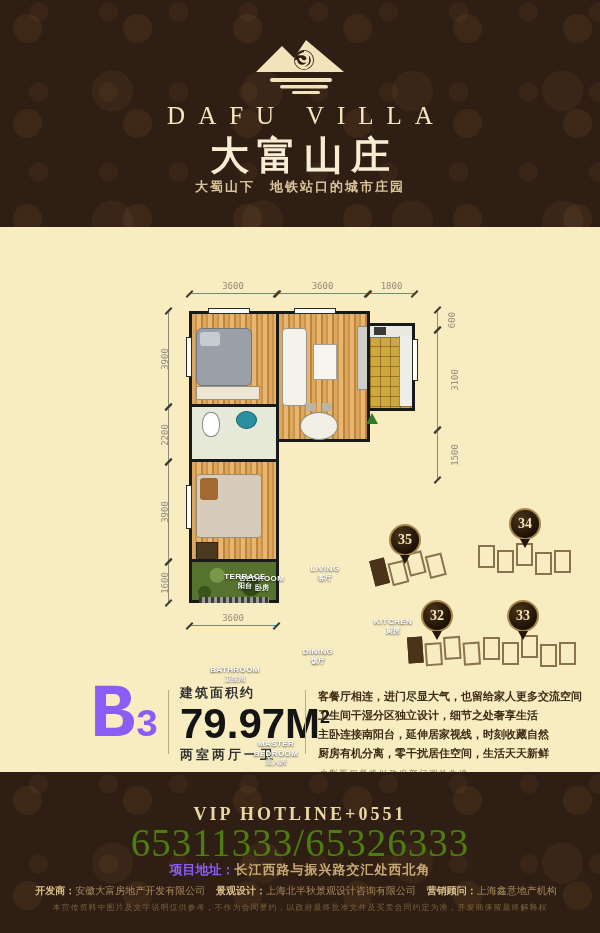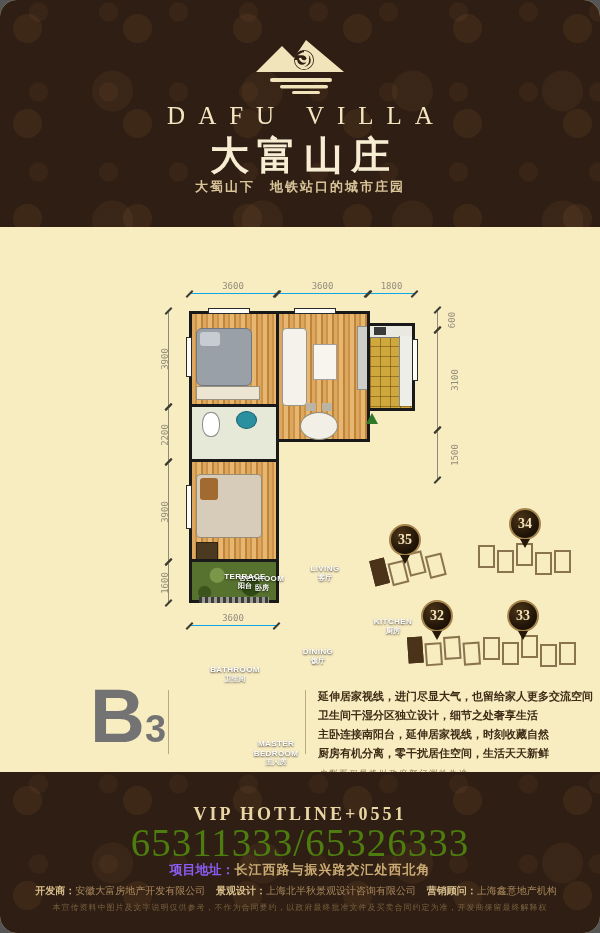--- a/index.html
+++ b/index.html
@@ -1,17 +1,17 @@
 <!DOCTYPE html>
 <html><head>
 <meta charset="utf-8">
 <style>
   html,body{margin:0;padding:0;background:#555;}
   .poster{position:relative;width:600px;height:933px;margin:0 auto;overflow:hidden;
-    font-family:"Liberation Sans",sans-serif;background:#f8ecc1;border-radius:17px;}
+    font-family:"Liberation Sans",sans-serif;background:#f8ecc1;}
   .abs{position:absolute;}
   
   .dark{
     background-color:#2f1e13;
     background-image:
       radial-gradient(circle at 25% 30%, rgba(190,130,70,0.10) 0 14px, transparent 15px),
       radial-gradient(circle at 75% 70%, rgba(190,130,70,0.08) 0 20px, transparent 21px),
       radial-gradient(circle at 55% 15%, rgba(190,130,70,0.07) 0 9px, transparent 10px);
     background-size:110px 95px,150px 130px,70px 80px;
   }
@@ -67,21 +67,21 @@
   .bunit.dark-unit{background:#4a3318;border-color:#4a3318;width:15px;height:26px;}
   .off1{margin-top:7px;} .off2{margin-top:2px;} .off3{margin-top:9px;}
   
   .wm{left:158px;top:615px;width:290px;text-align:center;color:rgba(255,255,255,.85);z-index:7;}
   .wm-line1{display:flex;align-items:flex-end;justify-content:center;}
   .wm-house{font-size:40px;font-weight:bold;letter-spacing:1px;line-height:.9;}
   .wm-365{font-size:50px;font-weight:bold;font-style:italic;line-height:.8;}
   .wm-com{font-size:14px;font-weight:bold;line-height:1.6;}
   .wm-line2{margin-top:4px;font-size:23px;font-weight:bold;letter-spacing:5px;color:rgba(255,255,255,.8);}
   
-  .b3{left:90px;top:678px;color:#737373;font-family:Liberation Sans, sans-serif;line-height:1;}
+  .b3{left:90px;top:678px;color:#8b5cf6;font-family:Liberation Mono, monospace;line-height:1;}
   .b3 .big{font-size:76px;font-weight:bold;}
   .b3 .sub{font-size:38px;font-weight:bold;}
   .vdiv{position:absolute;width:1px;background:#b9aa80;}
   .area-block{left:180px;top:684px;color:#222;}
   .area-label{font-size:13px;letter-spacing:2px;font-weight:bold;color:#333;}
   .area-value{font-size:42px;font-weight:bold;color:#141414;line-height:1.05;font-family:"Liberation Sans",sans-serif;}
   .area-value sup{font-size:18px;}
   .area-layout{font-size:13px;letter-spacing:3px;font-weight:bold;color:#333;}
   .desc-block{left:318px;top:687px;color:#3d2b15;}
   .desc-line{font-size:11px;font-weight:bold;line-height:19px;white-space:nowrap;}
@@ -270,23 +270,28 @@
         <div class="bunit off3"></div>
         <div class="bunit off1"></div>
     </div>
   </div>
 
 
   <div class="abs b3">
     <span class="big">B</span><span class="sub">3</span>
   </div>
   <div class="abs vdiv" style="left:168px;top:690px;height:64px;"></div>
+  <div class="abs area-block">
+    <div class="area-label">建筑面积约</div>
+    <div class="area-value"><span>79.97M</span><sup>2</sup></div>
+    <div class="area-layout">两室两厅一卫</div>
+  </div>
   <div class="abs vdiv" style="left:305px;top:690px;height:64px;"></div>
   <div class="abs desc-block">
-    <div class="desc-line">延伸居家视线，进门尽显大气，也留给家人更多交流空间</div>
+    <div class="desc-line">客餐厅相连，进门尽显大气，也留给家人更多交流空间</div>
     <div class="desc-line">卫生间干湿分区独立设计，细节之处奢享生活</div>
     <div class="desc-line">主卧连接南阳台，延伸居家视线，时刻收藏自然</div>
     <div class="desc-line">厨房有机分离，零干扰居住空间，生活天天新鲜</div>
     <div class="desc-note">户型面积最终以政府部门测绘为准</div>
   </div>
 
   <div class="abs dark bottom-section"></div>
   <div class="abs hotline">VIP HOTLINE+0551</div>
   <div class="abs phones">65311333/65326333</div>
   <div class="abs address">

